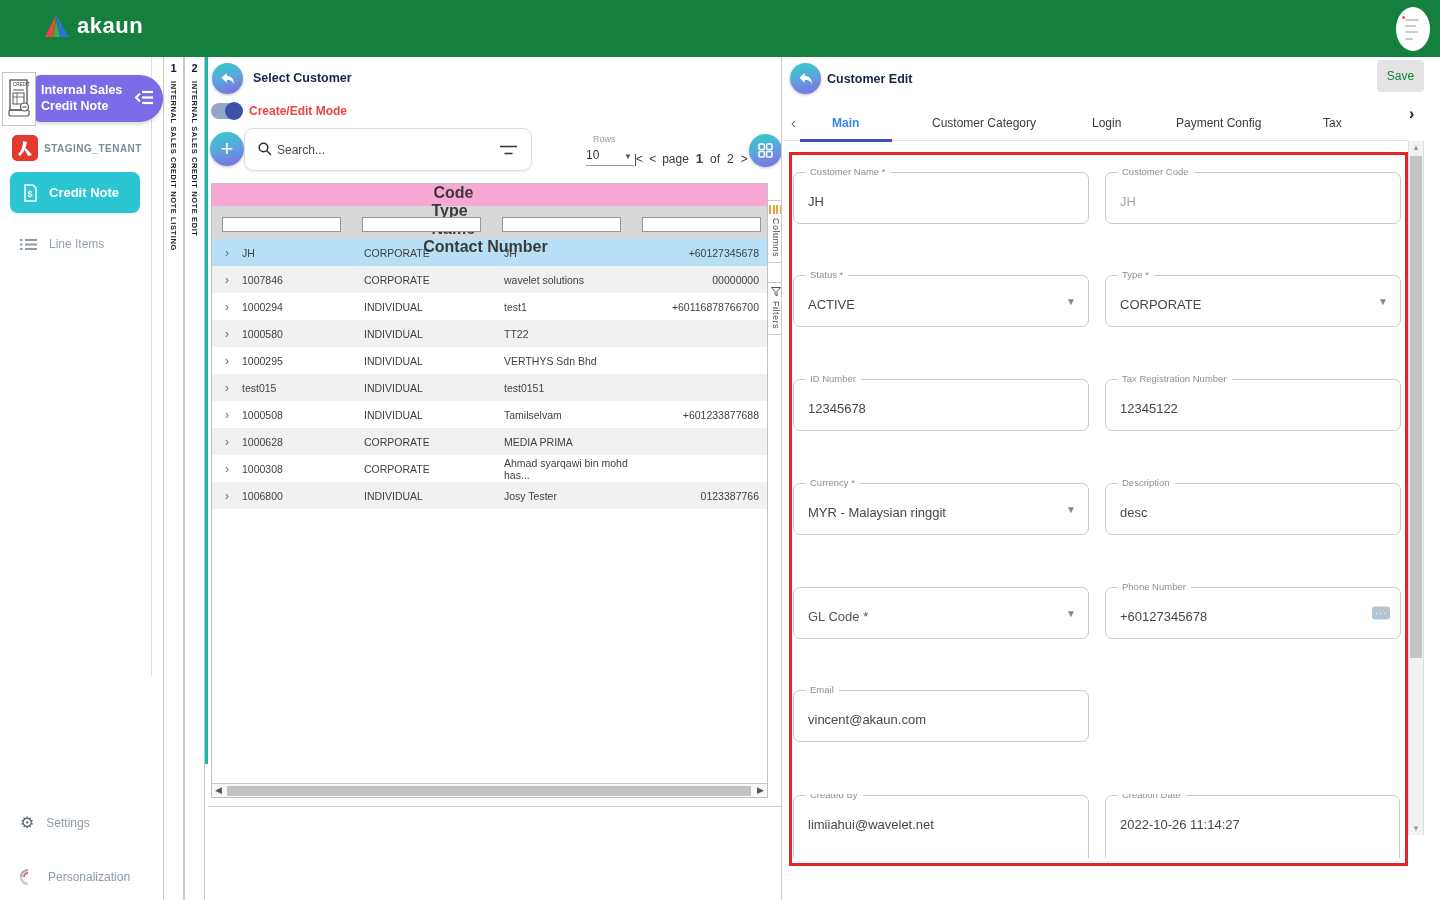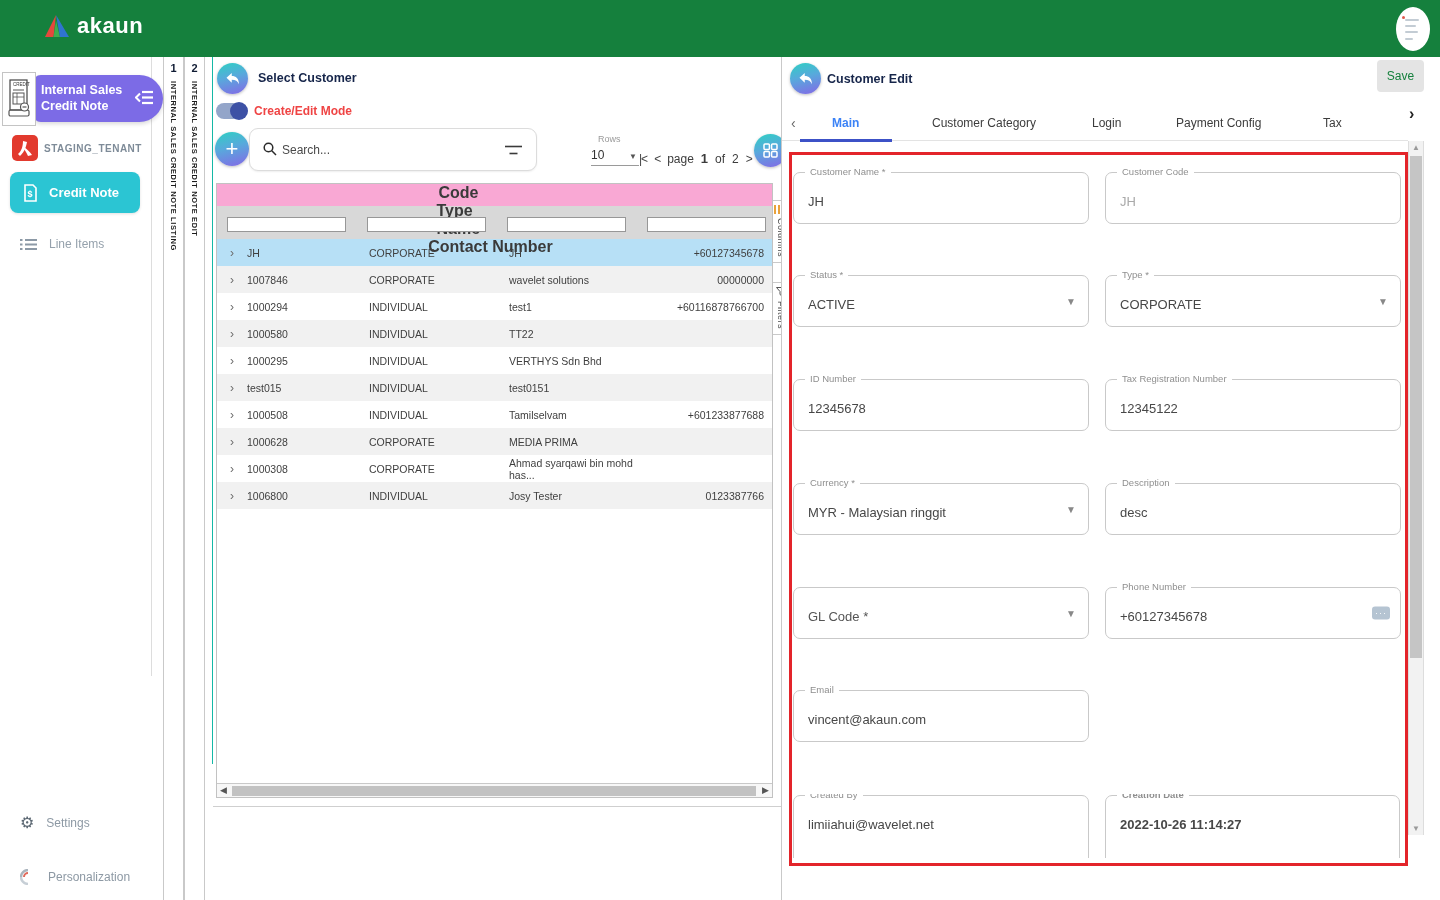--- a/index.html
+++ b/index.html
@@ -33,21 +33,21 @@
   .side-foot { left:20px; display:flex; align-items:center; gap:12px; }
   .side-foot .lbl { font-size:12px; color:#8d99a4; }
   .gear { font-size:16px; color:#5c6873; line-height:1; }
 
   
   .vstrip { top:57px; width:21px; height:843px; background:#fff; border-left:1px solid #c9c9c9; border-right:1px solid #c9c9c9; }
   .vstrip .num { position:absolute; top:5px; left:0; width:100%; text-align:center; font-size:11px; font-weight:700; color:#0f1b33; }
   .vstrip .vlabel { position:absolute; top:24px; left:50%; transform:translateX(-50%); writing-mode:vertical-rl; font-size:7.5px; font-weight:600; letter-spacing:.6px; color:#1c1c1c; white-space:nowrap; }
 
   
-  .list-panel { left:212px; top:57px; width:576px; height:707px; background:#fff; border-left:1px solid #14b8a6; }
+  .list-panel { left:205px; top:57px; width:576px; height:707px; background:#fff; border-left:3px solid #14b8a6; }
   .grad-circle { background:linear-gradient(165deg,#2ed0c3 0%,#58a9dc 45%,#8468e6 100%); border-radius:50%; box-shadow:0 1px 3px rgba(0,0,0,.25); display:flex; align-items:center; justify-content:center; }
   .lp-back { left:4px; top:6px; width:31px; height:31px; }
   .lp-title { left:45px; top:14px; font-size:12.5px; font-weight:600; color:#16254a; }
   .toggle { left:3px; top:46px; width:30px; height:16px; background:#93a5c9; border-radius:8px; }
   .toggle .knob { position:absolute; right:-2px; top:-1px; width:18px; height:18px; border-radius:50%; background:#3d51a5; }
   .toggle-label { left:41px; top:47px; font-size:12px; font-weight:600; color:#ef4444; }
   .lp-add { left:2px; top:75px; width:34px; height:34px; color:#fff; font-size:22px; font-weight:400; line-height:0; }
   .searchbox { left:36px; top:71px; width:288px; height:43px; background:#fff; border:1px solid #dcdcdc; border-radius:9px; box-shadow:0 1px 2px rgba(0,0,0,.07); }
   .searchbox input { position:absolute; left:32px; top:10px; width:200px; height:22px; border:none; outline:none; font-size:12px; color:#4a4a4a; font-family:"Liberation Sans",sans-serif; background:transparent; }
   .searchbox input::placeholder { color:#4a4a4a; opacity:1; }
@@ -458,21 +458,21 @@
       <span class="fval">vincent@akaun.com</span>
     </div>
 
     <div class="r7clip" style="left:11px;">
       <div class="fld" style="width:296px;">
         <span class="flbl">Created By</span>
         <span class="fval" style="top:38%;">limiiahui@wavelet.net</span>
       </div>
     </div>
     <div class="r7clip" style="left:323px;">
-      <div class="fld" style="width:295px;font-weight:bold;">
+      <div class="fld" style="width:295px;">
         <span class="flbl">Creation Date</span>
         <span class="fval" style="top:38%;">2022-10-26 11:14:27</span>
       </div>
     </div>
 
     <div class="abs vscroll">
       <span class="ar au">▲</span>
       <span class="thumb"></span>
       <span class="ar ad">▼</span>
     </div>

